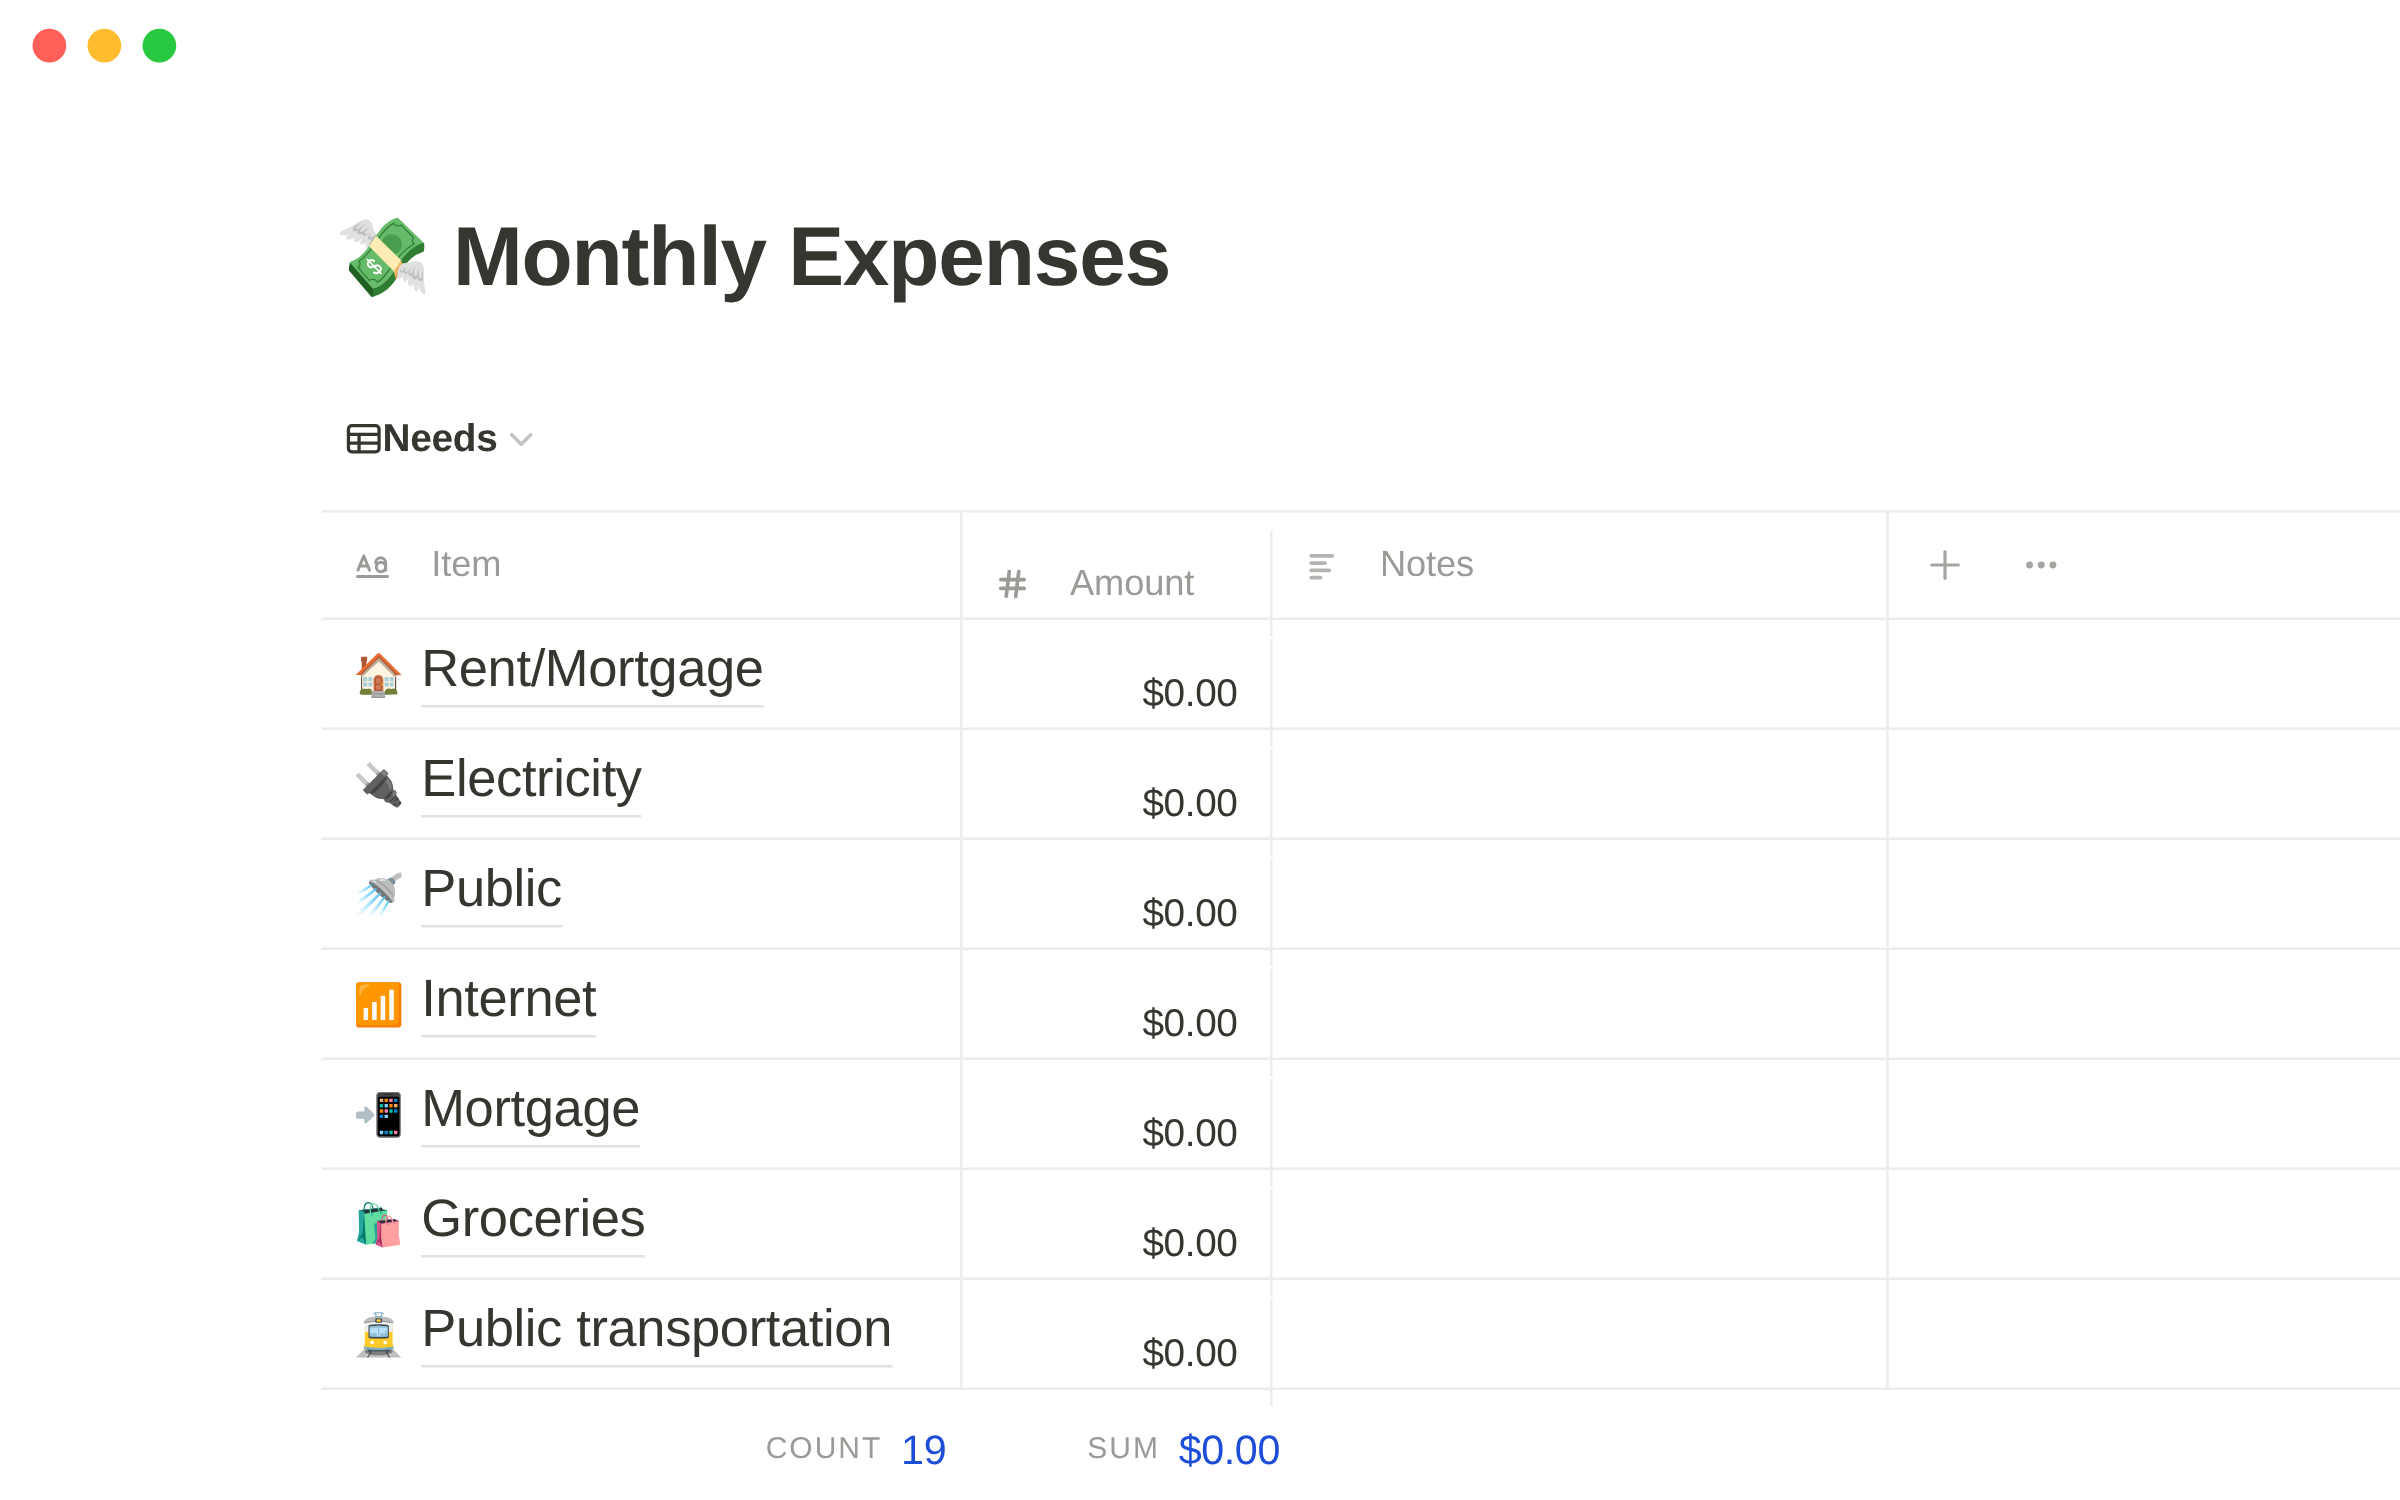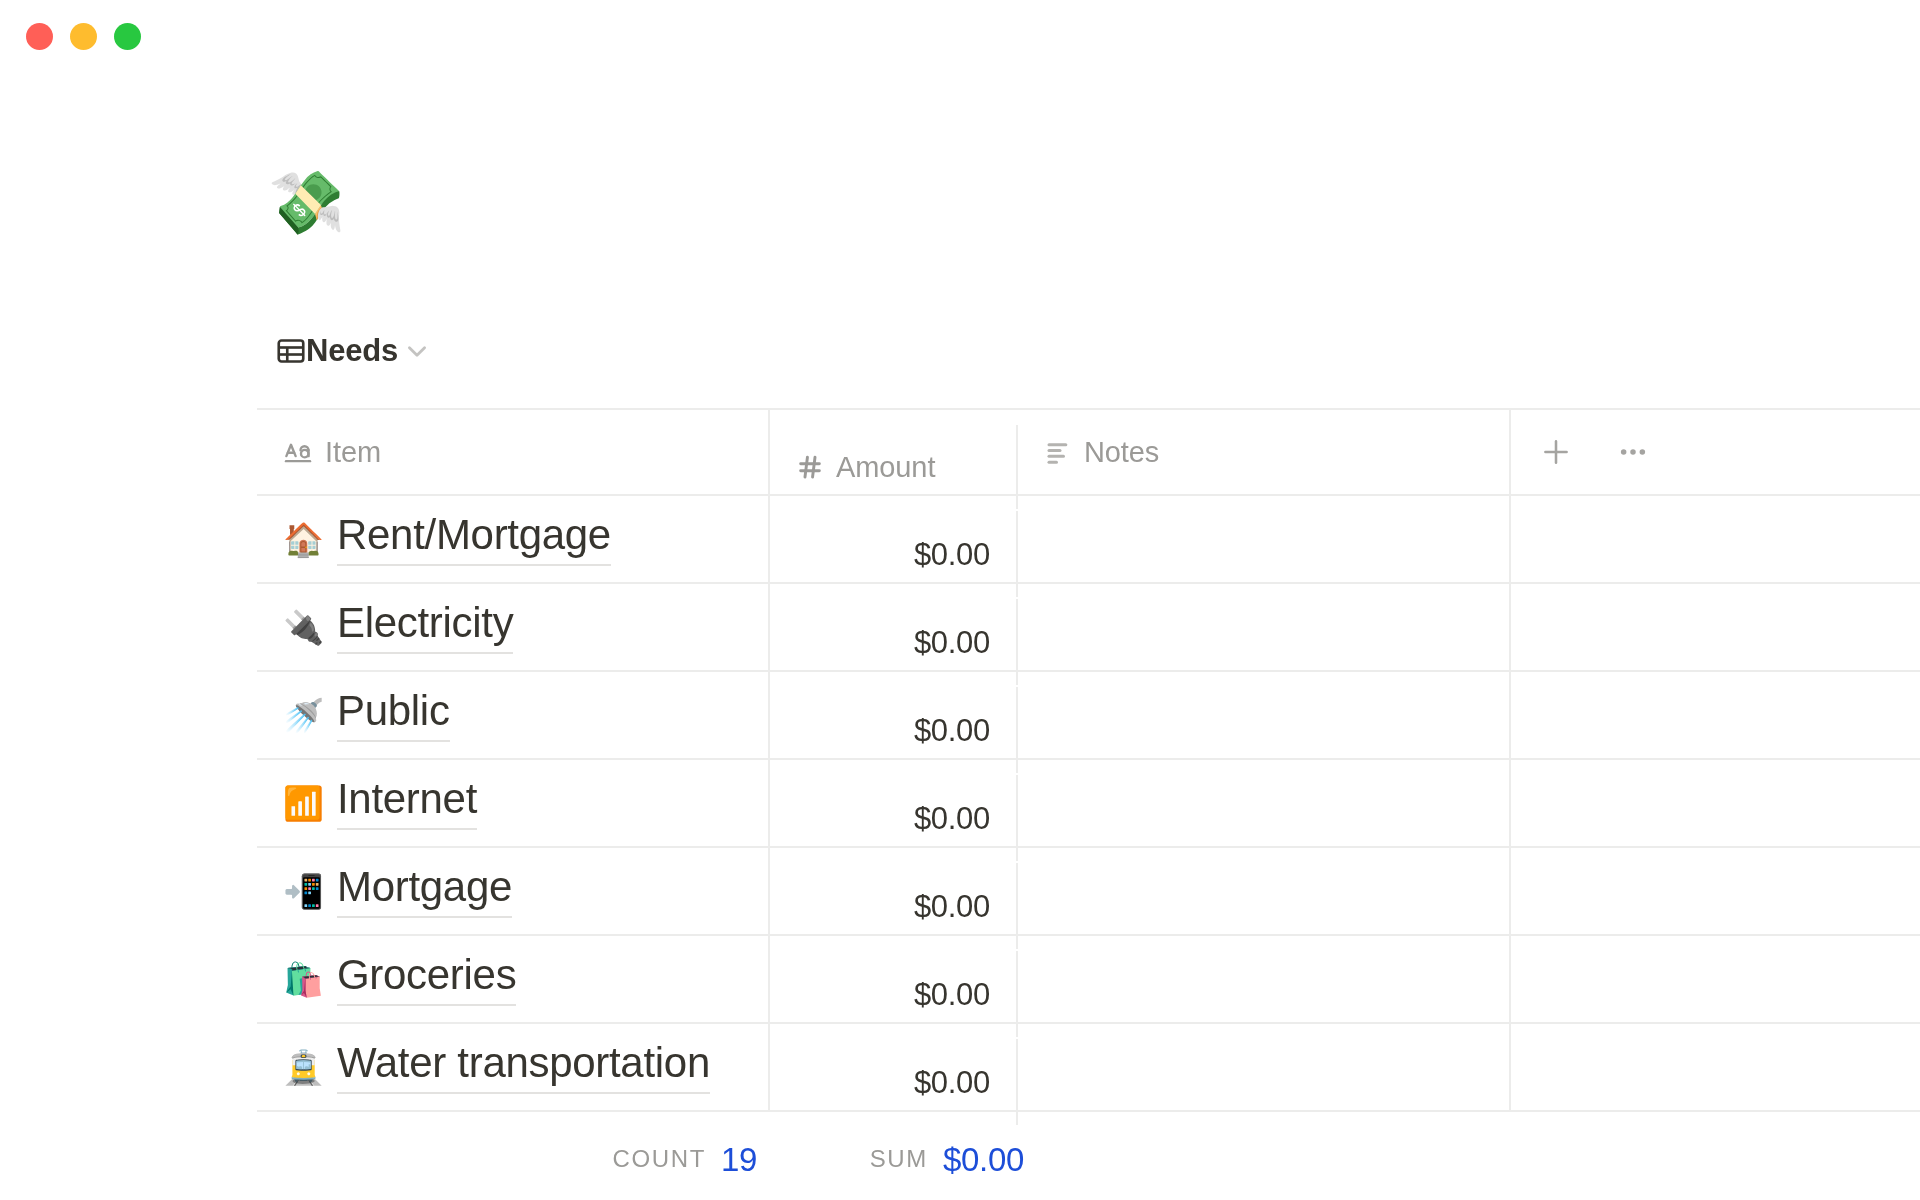--- a/index.html
+++ b/index.html
@@ -123,21 +123,21 @@
   .cell.col-item      { width: 513px; }
   .cell.col-amount    { width: 248px; justify-content: flex-end; margin-top: 15px; }
   .cell.col-notes     { width: 493px; }
   .cell.col-extra     { width: 390px; border-right: none; padding-left: 28px; }
 
   
   .header-row .cell {
     color: #9b9a97;
     font-size: 29px;
     font-weight: 400;
-    gap: 12px;
+    gap: 32px;
   }
   .hdr-icon { display: block; flex: none; }
   .hdr-label { line-height: 1; letter-spacing: -0.1px; }
 
   .extra-actions {
     display: flex;
     align-items: center;
     gap: 43px;
   }
   .icon-btn {
@@ -216,20 +216,21 @@
     <span class="light" style="background:#ff5f57"></span>
     <span class="light" style="background:#febc2e"></span>
     <span class="light" style="background:#28c840"></span>
   </div>
 </div>
 
 <div class="page">
 
   <div class="page-title">
     <span class="title-emoji">💸</span>
+    <span>Monthly Expenses</span>
   </div>
 
   <div class="view-bar">
     <span>
       <svg class="view-table-icon" viewBox="0 0 24 24" fill="none" stroke="#37352f" stroke-width="2.1" stroke-linejoin="round">
         <rect x="2.2" y="3.6" width="19.6" height="16.8" rx="2.2"></rect>
         <line x1="2.2" y1="9.2" x2="21.8" y2="9.2"></line>
         <line x1="2.2" y1="14.8" x2="21.8" y2="14.8"></line>
         <line x1="9.0" y1="9.2" x2="9.0" y2="20.4"></line>
       </svg>
@@ -383,21 +384,21 @@
       </div>
       <div class="cell col-notes">
         <span></span>
       </div>
       <div class="cell col-extra"></div>
     </div>
 
     <div class="db-row">
       <div class="cell col-item">
         <span class="item-emoji">🚊</span>
-        <span class="item-name">Water transportation</span>
+        <span class="item-name">Public transportation</span>
       </div>
       <div class="cell col-amount">
         <span class="amount-value">$0.00</span>
       </div>
       <div class="cell col-notes">
         <span></span>
       </div>
       <div class="cell col-extra"></div>
     </div>
 

